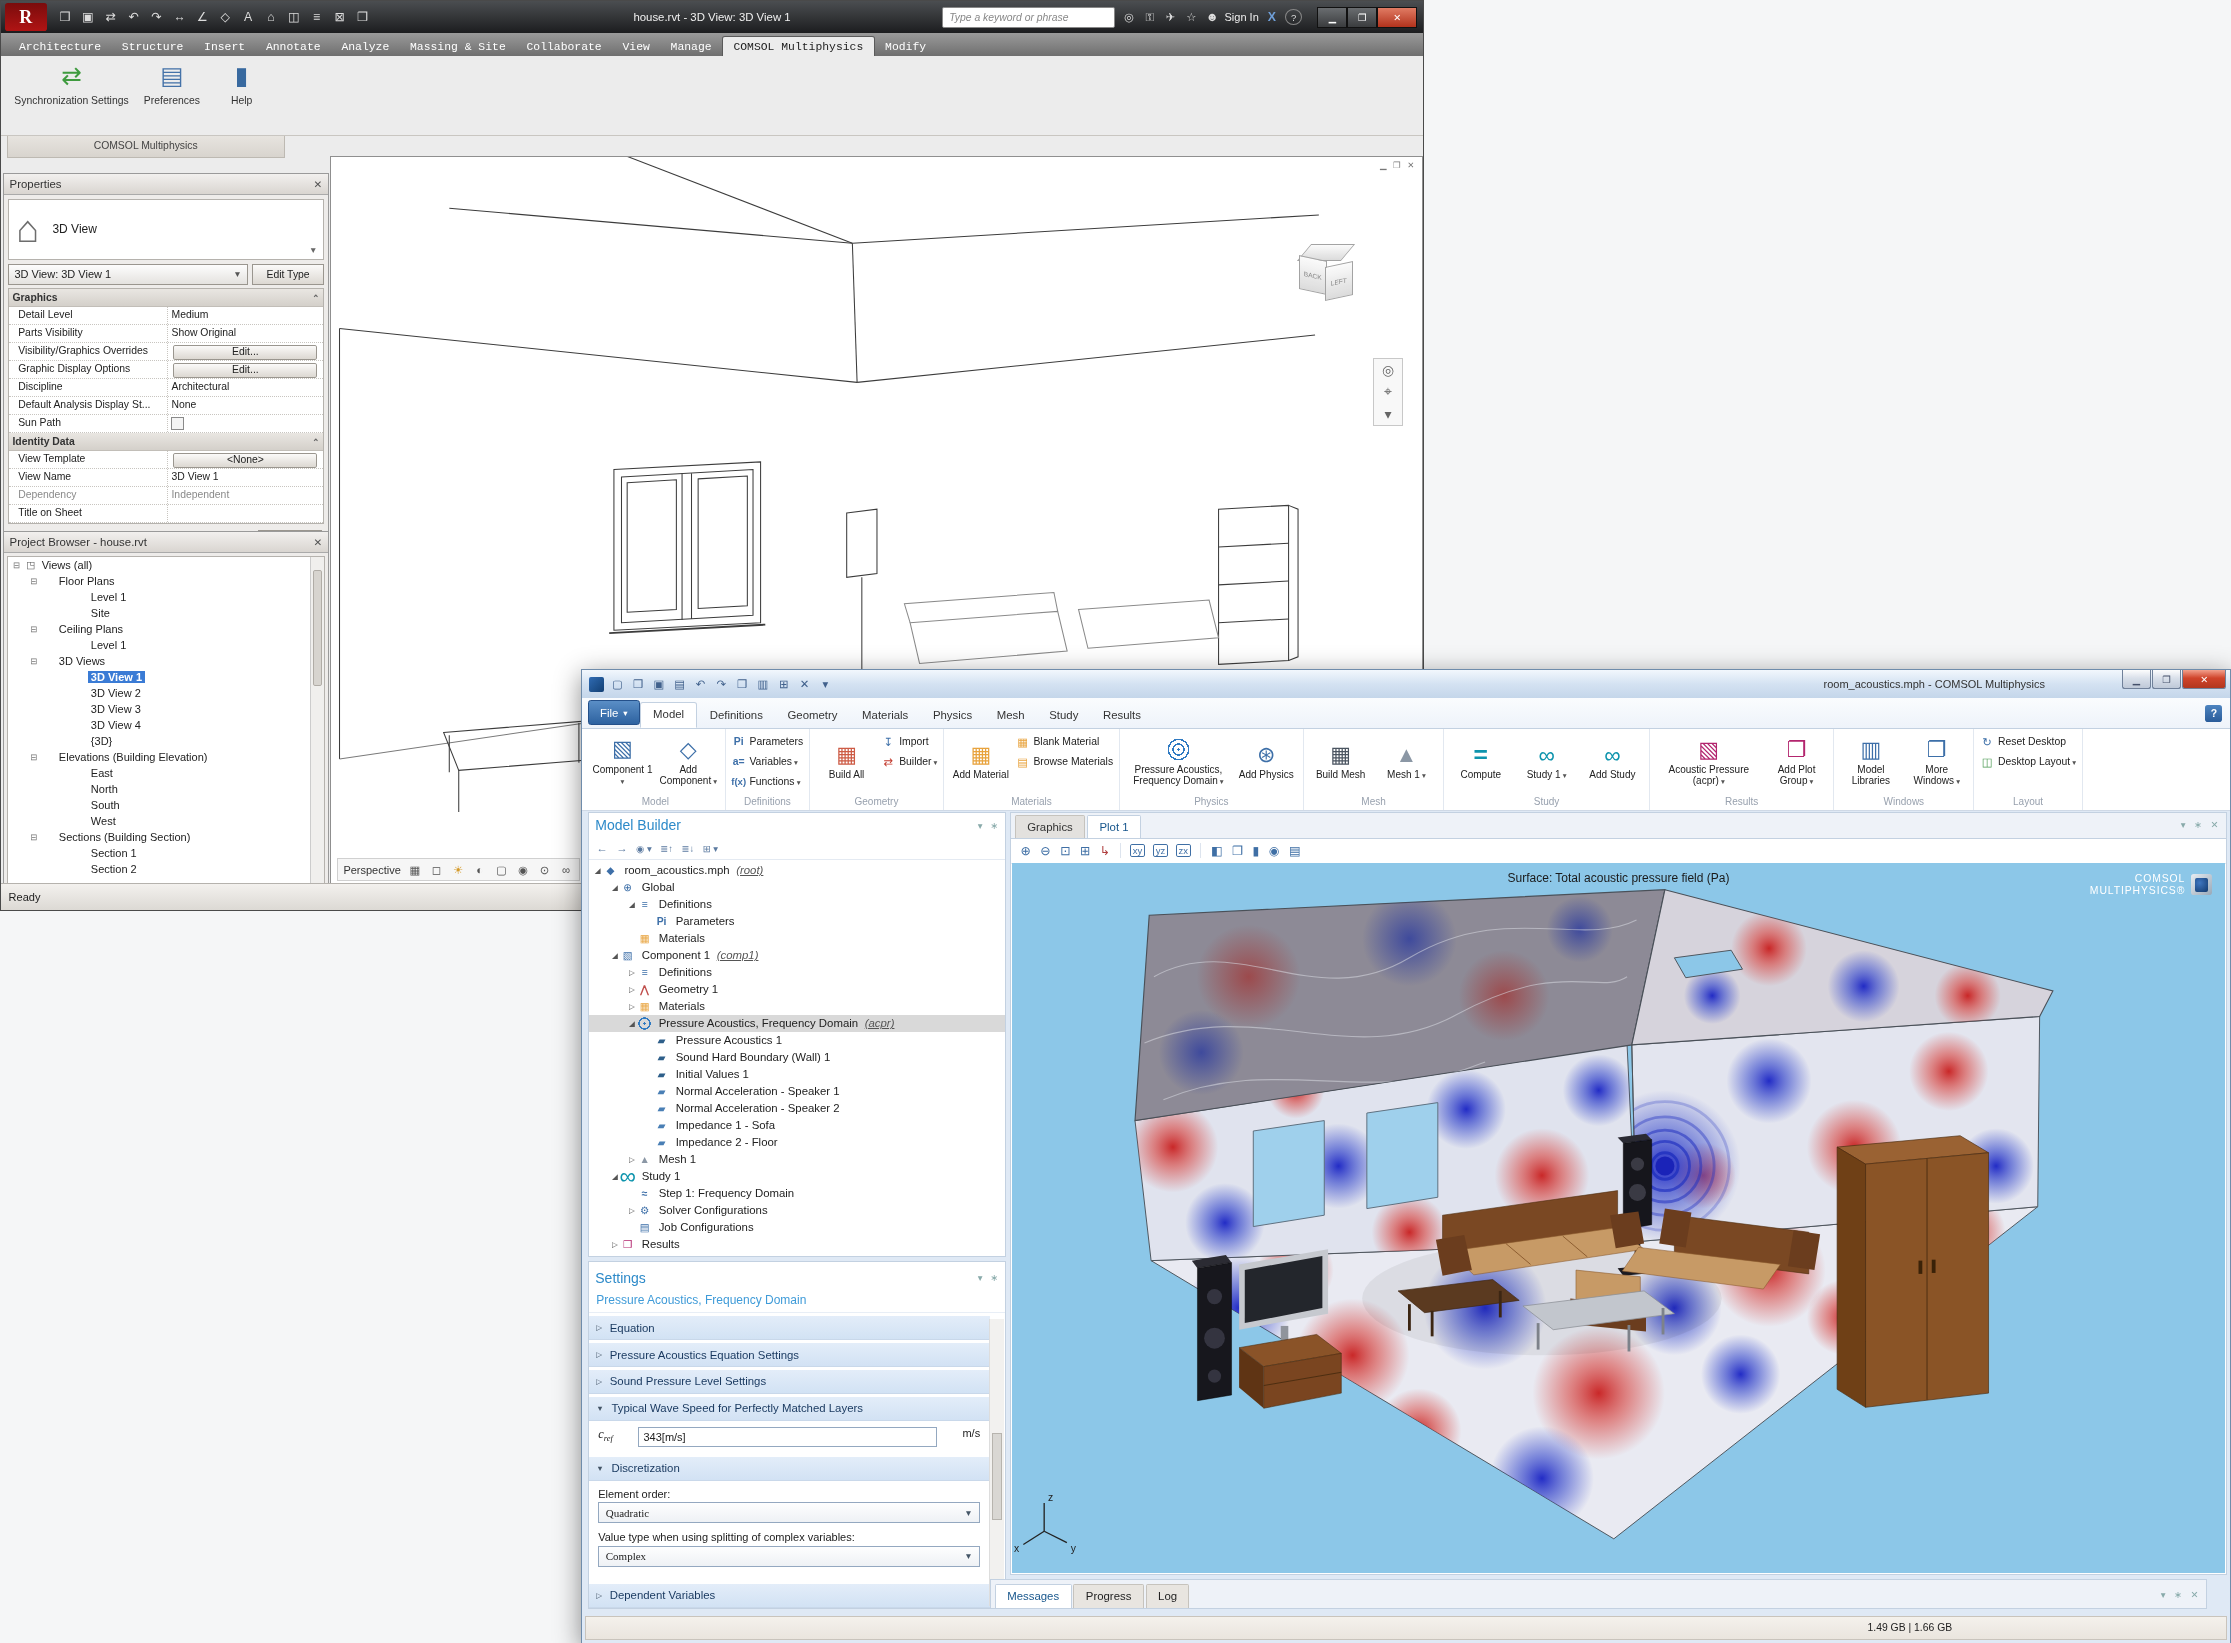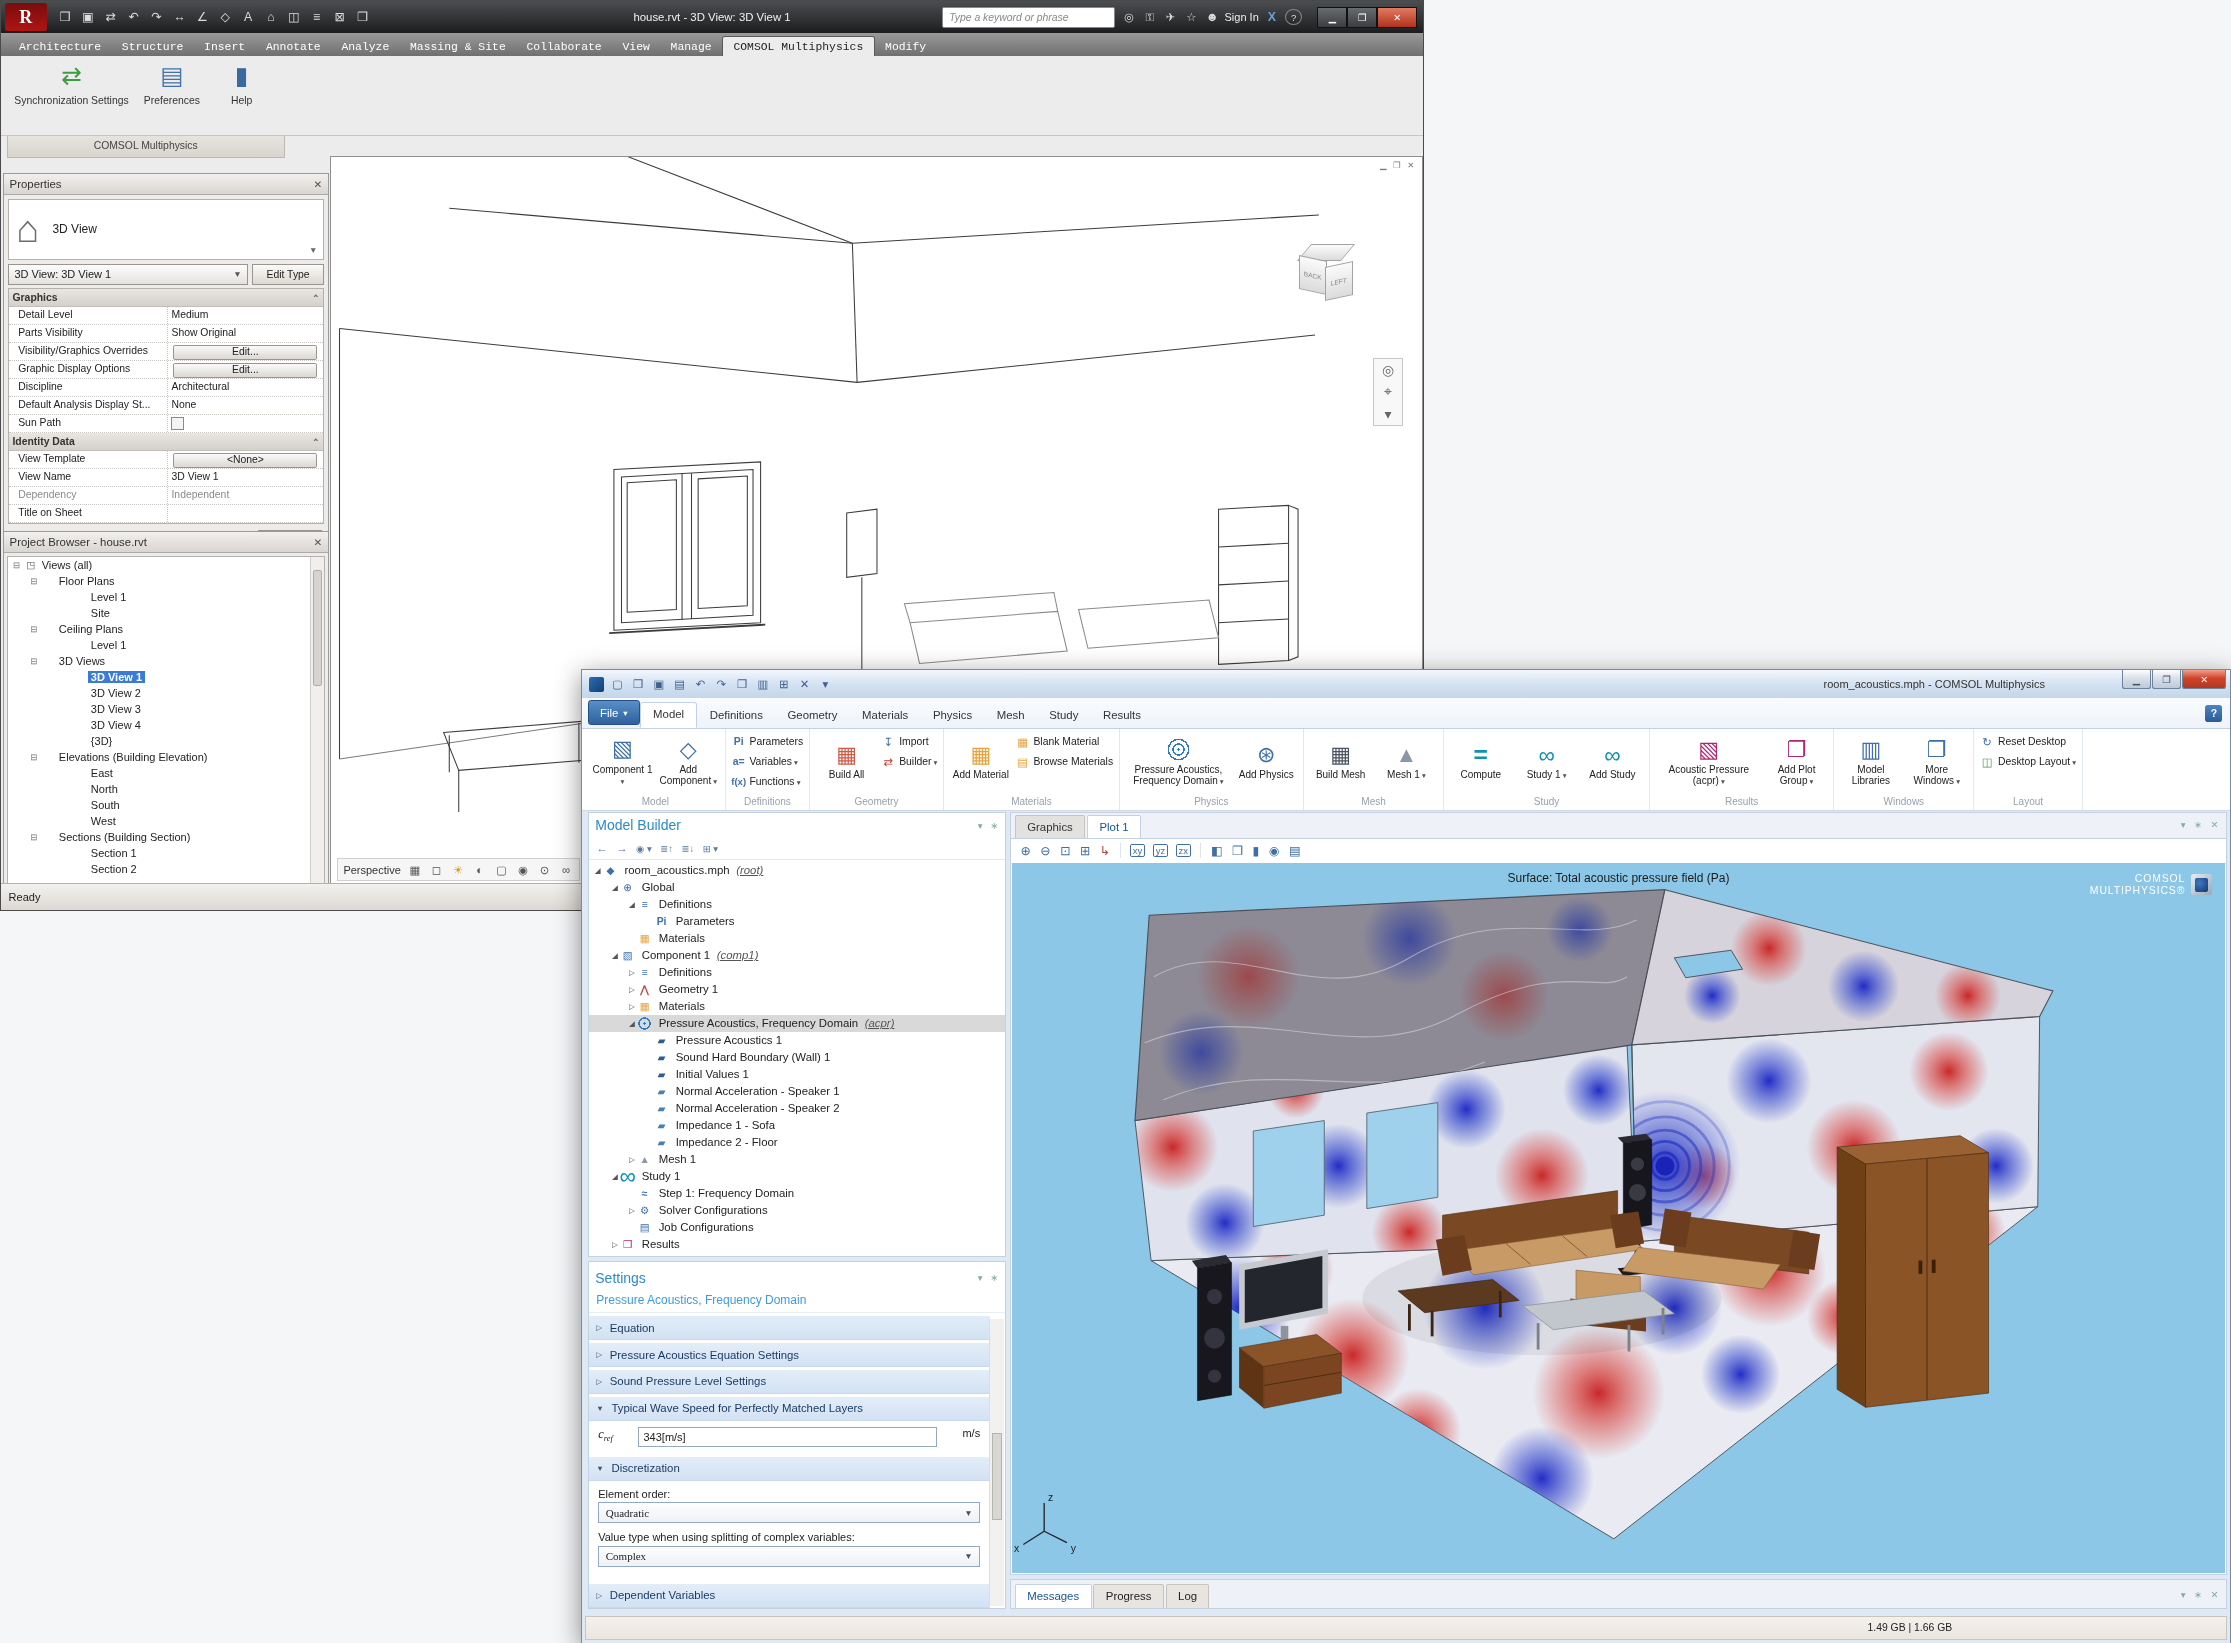--- a/index.html
+++ b/index.html
@@ -1328,21 +1328,21 @@
             <line x1="34" y1="706" x2="12" y2="720"></line>
             <line x1="34" y1="706" x2="58" y2="718"></line>
         </g>
         <text x="38" y="674" font-size="11" fill="#222">z</text>
         <text x="2" y="728" font-size="11" fill="#222">x</text>
         <text x="62" y="728" font-size="11" fill="#222">y</text>
       </svg>
     </div>
   </div>
 
-  <div class="cs-bottabs" style="left:428px;top:909px;width:1217px;height:30px;">
+  <div class="cs-bottabs" style="left:408px;top:909px;width:1217px;height:30px;">
     <span style="display:flex;align-items:flex-end;">
 
     <span class="cs-btab" data-active="true">Messages</span>
         <span class="cs-btab">Progress</span>
         <span class="cs-btab">Log</span>
       </span>
     <span class="rt">
         <span class="ic" data-icon="chevron-down-icon"></span>
       <span class="ic" data-icon="pin-icon"></span>
       <span class="ic" data-icon="close-small-icon"></span>

